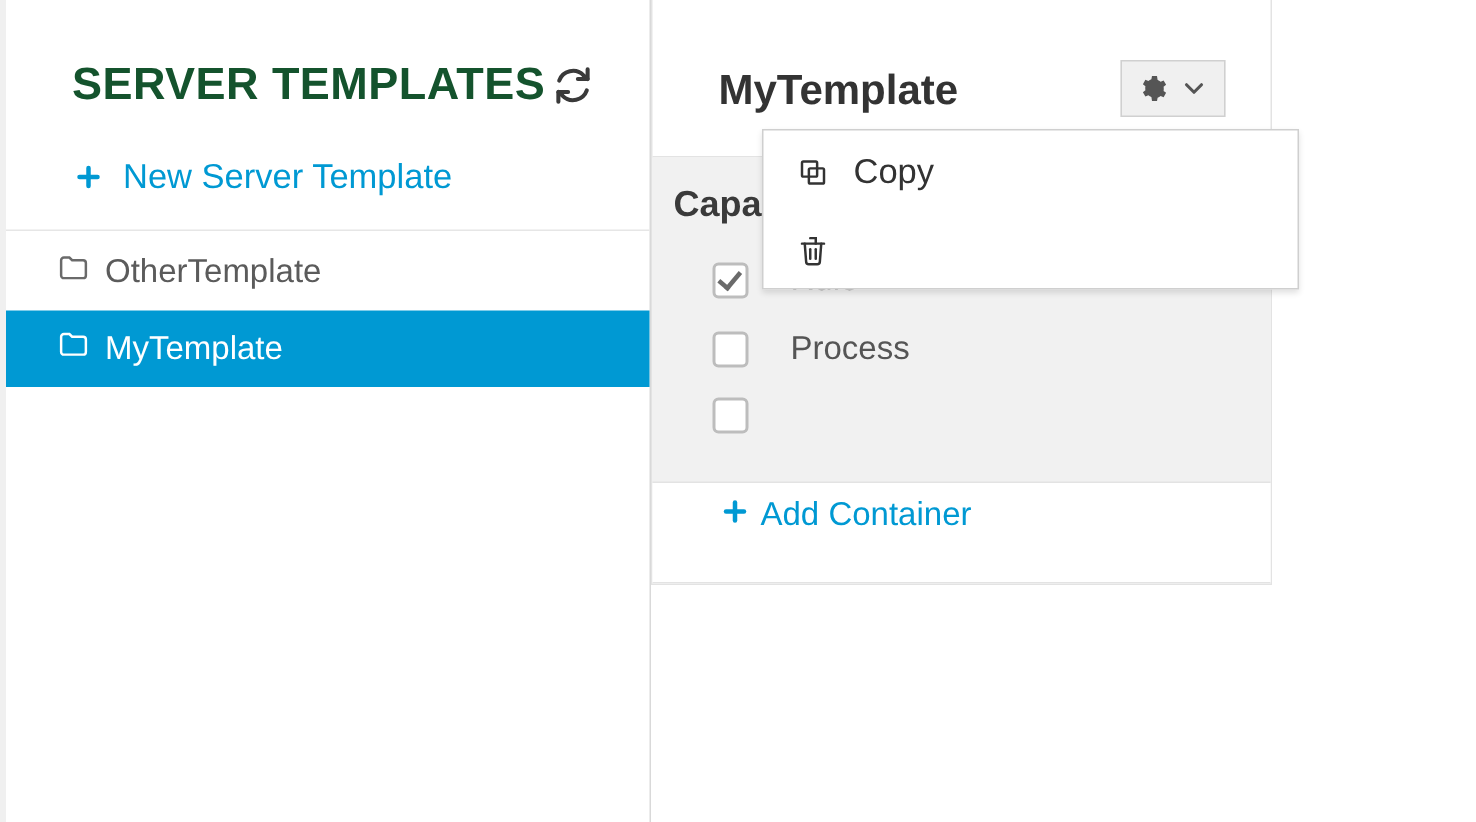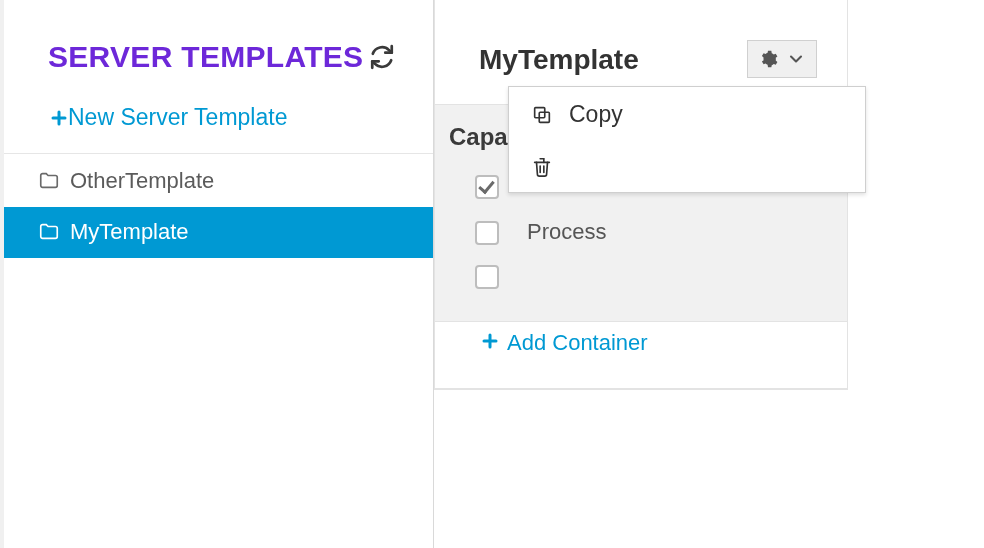--- a/index.html
+++ b/index.html
@@ -31,46 +31,47 @@
     display: flex;
     align-items: center;
     justify-content: space-between;
     padding: 40px 34px 24px 44px;
   }
   .sidebar-header h1 {
     margin: 0;
     font-size: 30px;
     font-weight: 700;
     letter-spacing: 0.3px;
-    color: #6d28d9;
+    color: #14532d;
   }
   .refresh-btn {
     background: none;
     border: none;
     cursor: pointer;
     color: #3a3a3a;
     padding: 4px;
   }
   .refresh-btn svg { width: 26px; height: 26px; display: block; }
 
   .new-template {
     padding: 6px 0 22px 46px;
     display: flex;
     align-items: center;
+    gap: 14px;
     color: #0099d3;
     font-size: 23px;
     cursor: pointer;
     border-bottom: 1px solid #e6e6e6;
   }
   .new-template .plus-icon svg { width: 18px; height: 18px; display: block; }
 
   .template-list { padding-top: 2px; }
   .template-item {
     display: flex;
-    align-items: center;
+    align-items: flex-start;
     gap: 10px;
     padding: 12px 0 12px 34px;
     font-size: 22px;
     color: #5b5b5b;
     cursor: pointer;
     border-bottom: 1px solid #e6e6e600;
   }
   .template-item.selected {
     background: #0099d3;
     color: #fff;

